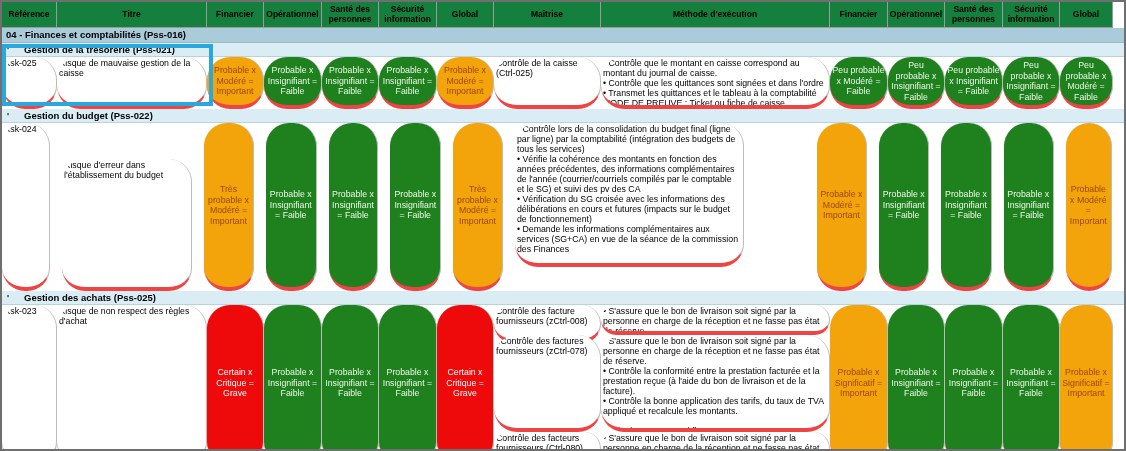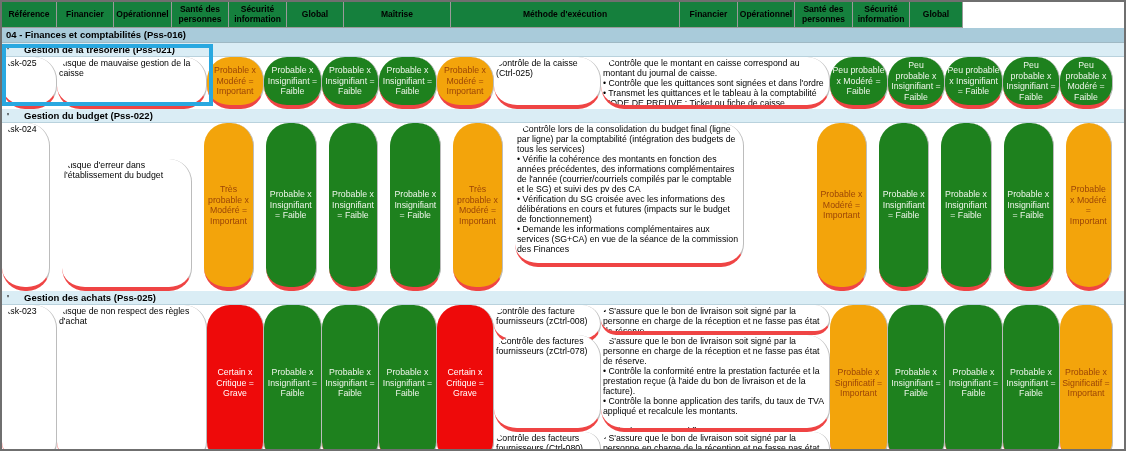--- a/index.html
+++ b/index.html
@@ -68,20 +68,21 @@
   }
   .fillrow{background:#fff;}
 </style>
 </head>
 <body>
 
 <div class="screen">
   <div id="table-host">
       <div class="band" style="height: 26px;">
         <div class="hcell" style="width: 55px;">Référence</div>
+        <div class="hcell" style="width: 150px;">Titre</div>
         <div class="hcell" style="width: 57px;">Financier</div>
         <div class="hcell" style="width: 58px;">Opérationnel</div>
         <div class="hcell" style="width: 57px;">Santé des personnes</div>
         <div class="hcell" style="width: 58px;">Sécurité information</div>
         <div class="hcell" style="width: 57px;">Global</div>
         <div class="hcell" style="width: 107px;">Maîtrise</div>
         <div class="hcell" style="width: 229px;">Méthode d'exécution</div>
         <div class="hcell" style="width: 58px;">Financier</div>
         <div class="hcell" style="width: 57px;">Opérationnel</div>
         <div class="hcell" style="width: 58px;">Santé des personnes</div>

